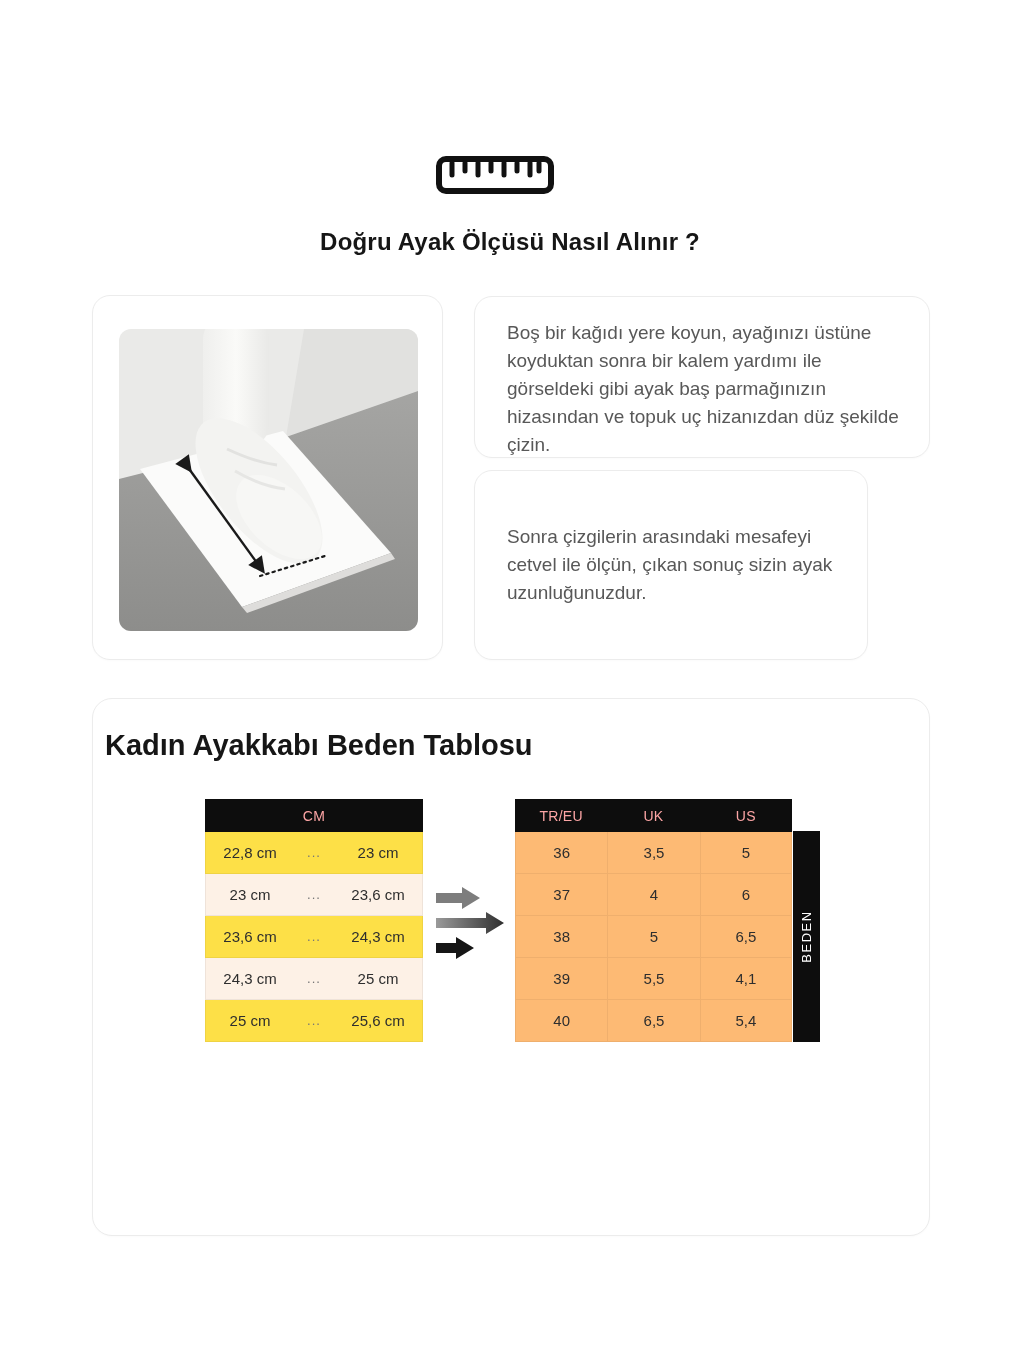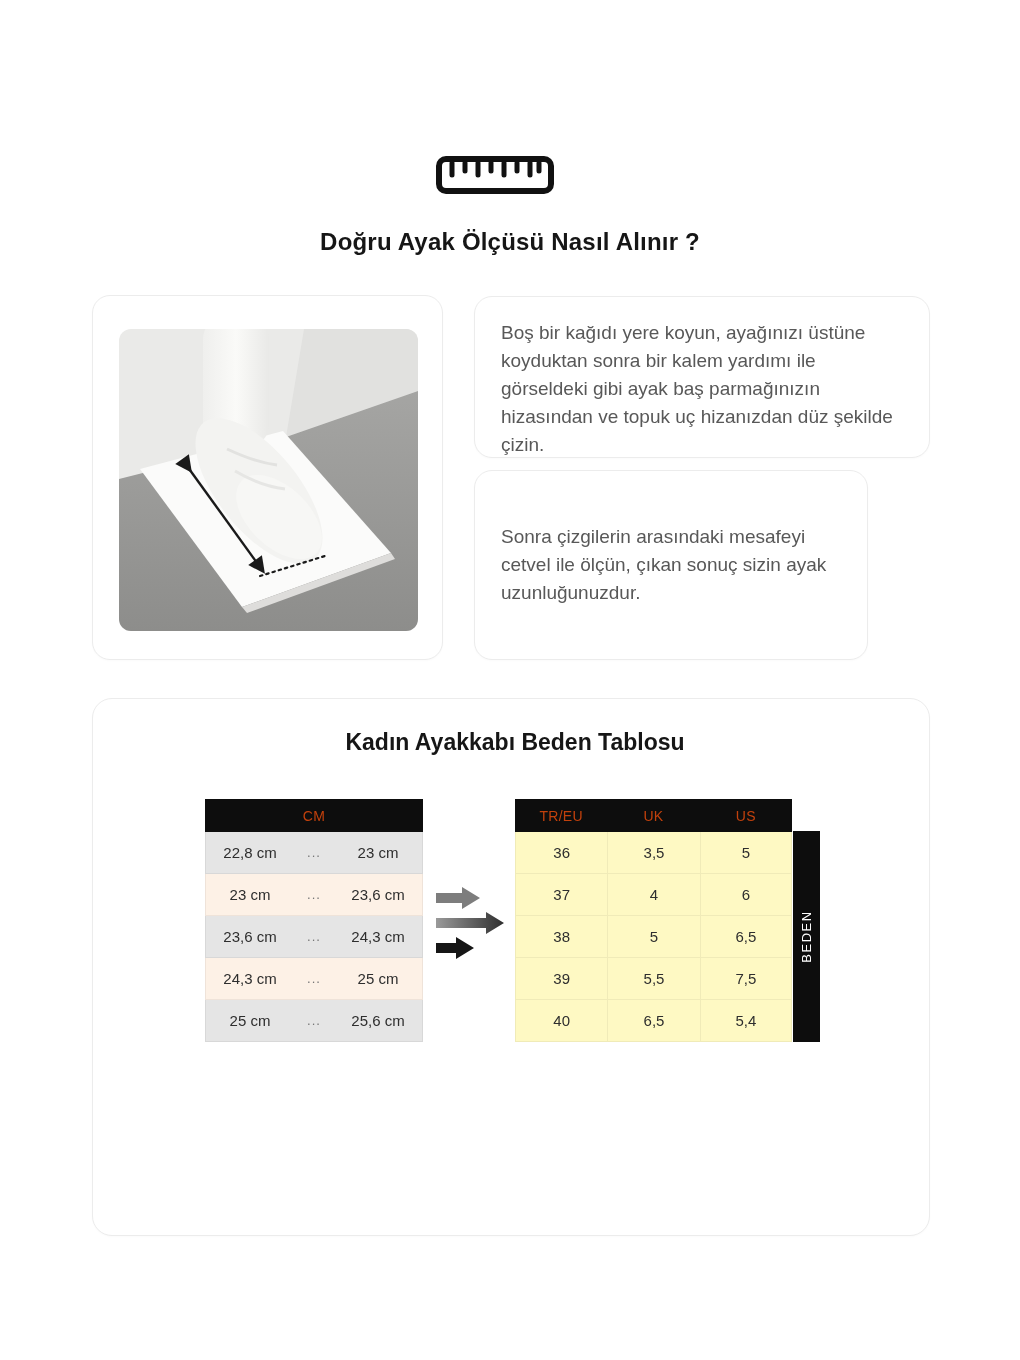--- a/index.html
+++ b/index.html
@@ -12,57 +12,58 @@
   .ruler-wrap { position:absolute; left:435px; top:147px; width:120px; height:40px; }
   .page-title {
     position:absolute; left:0; top:220px; width:100%;
     text-align:center; font-size:24px; font-weight:700; color:#161616;
     letter-spacing:0.2px;
   }
   .card {
     position:absolute; background:#fff;
     border:1px solid #ececec; border-radius:18px;
     box-shadow:0 1px 2px rgba(0,0,0,0.02);
+    padding-left:6px;
   }
   .photo-card { left:92px; top:287px; width:351px; height:365px; }
   .photo { position:absolute; left:26px; top:33px; width:299px; height:302px;
            border-radius:12px; overflow:hidden; }
   .info-box-1 { left:474px; top:288px; width:456px; height:162px; }
   .info-box-2 { left:474px; top:462px; width:394px; height:190px; display:flex; align-items:center; }
   .info-text {
     padding:22px 26px; font-size:19px; line-height:1.47; color:#585858;
   }
   .size-card { left:92px; top:690px; width:838px; height:538px; border-radius:20px; }
   .size-title {
-    position:absolute; left:4px; top:30px; width:100%; text-align:center;
-    font-size:23px; font-weight:700; color:#161616;
+    position:absolute; left:12px; top:30px; width:100%; 
+    font-size:29px; font-weight:700; color:#161616;
   }
   .tbl-header {
-    height:33px; background:#0d0d0d; color:#c2410c;
+    height:33px; background:#0d0d0d; color:#fca5a5;
     display:grid; align-items:center; font-size:14px; font-weight:500;
     letter-spacing:0.3px; text-align:center;
   }
   .cm-table { position:absolute; left:112px; top:100px; width:218px; }
   .cm-table .tbl-header { grid-template-columns:1fr; }
   .cm-row {
     height:42px; display:grid; grid-template-columns:1fr 40px 1fr;
     align-items:center; text-align:center; font-size:15px; color:#2e2e2e;
     border-left:1px solid rgba(0,0,0,0.055);
     border-right:1px solid rgba(0,0,0,0.055);
     border-bottom:1px solid rgba(0,0,0,0.055);
-    background:#e5e5e5;
+    background:#fde047;
   }
   .row-alt { background:#fdf1e6; }
   .cm-sep { color:#777; font-size:13px; letter-spacing:1px; }
   .size-table { position:absolute; left:422px; top:100px; width:277px;border-radius:31px; }
   .size-table .tbl-header { grid-template-columns:repeat(3,1fr); }
   .size-row {
     height:42px; display:grid; grid-template-columns:repeat(3,1fr);
     align-items:stretch; text-align:center; font-size:15px; color:#2e2e2e;
-    background:#fef9c3;
+    background:#fdba74;
   }
   .size-cell {
     display:flex; align-items:center; justify-content:center;
     border-left:1px solid rgba(0,0,0,0.055);
     border-bottom:1px solid rgba(0,0,0,0.055);
   }
   .size-cell:last-child { border-right:1px solid rgba(0,0,0,0.055); }
   .arrows-wrap { position:absolute; left:341px; top:186px; width:80px; height:76px; }
   .beden-strip {
     position:absolute; left:700px; top:132px; width:27px; height:211px;
@@ -209,21 +210,21 @@
         <span class="size-cell">6</span>
       </div>
       <div class="size-row">
         <span class="size-cell">38</span>
         <span class="size-cell">5</span>
         <span class="size-cell">6,5</span>
       </div>
       <div class="size-row row-alt">
         <span class="size-cell">39</span>
         <span class="size-cell">5,5</span>
-        <span class="size-cell">7,5</span>
+        <span class="size-cell">4,1</span>
       </div>
       <div class="size-row">
         <span class="size-cell">40</span>
         <span class="size-cell">6,5</span>
         <span class="size-cell">5,4</span>
       </div>
     </div>
 
     <div class="beden-strip">
       <span>BEDEN</span>

